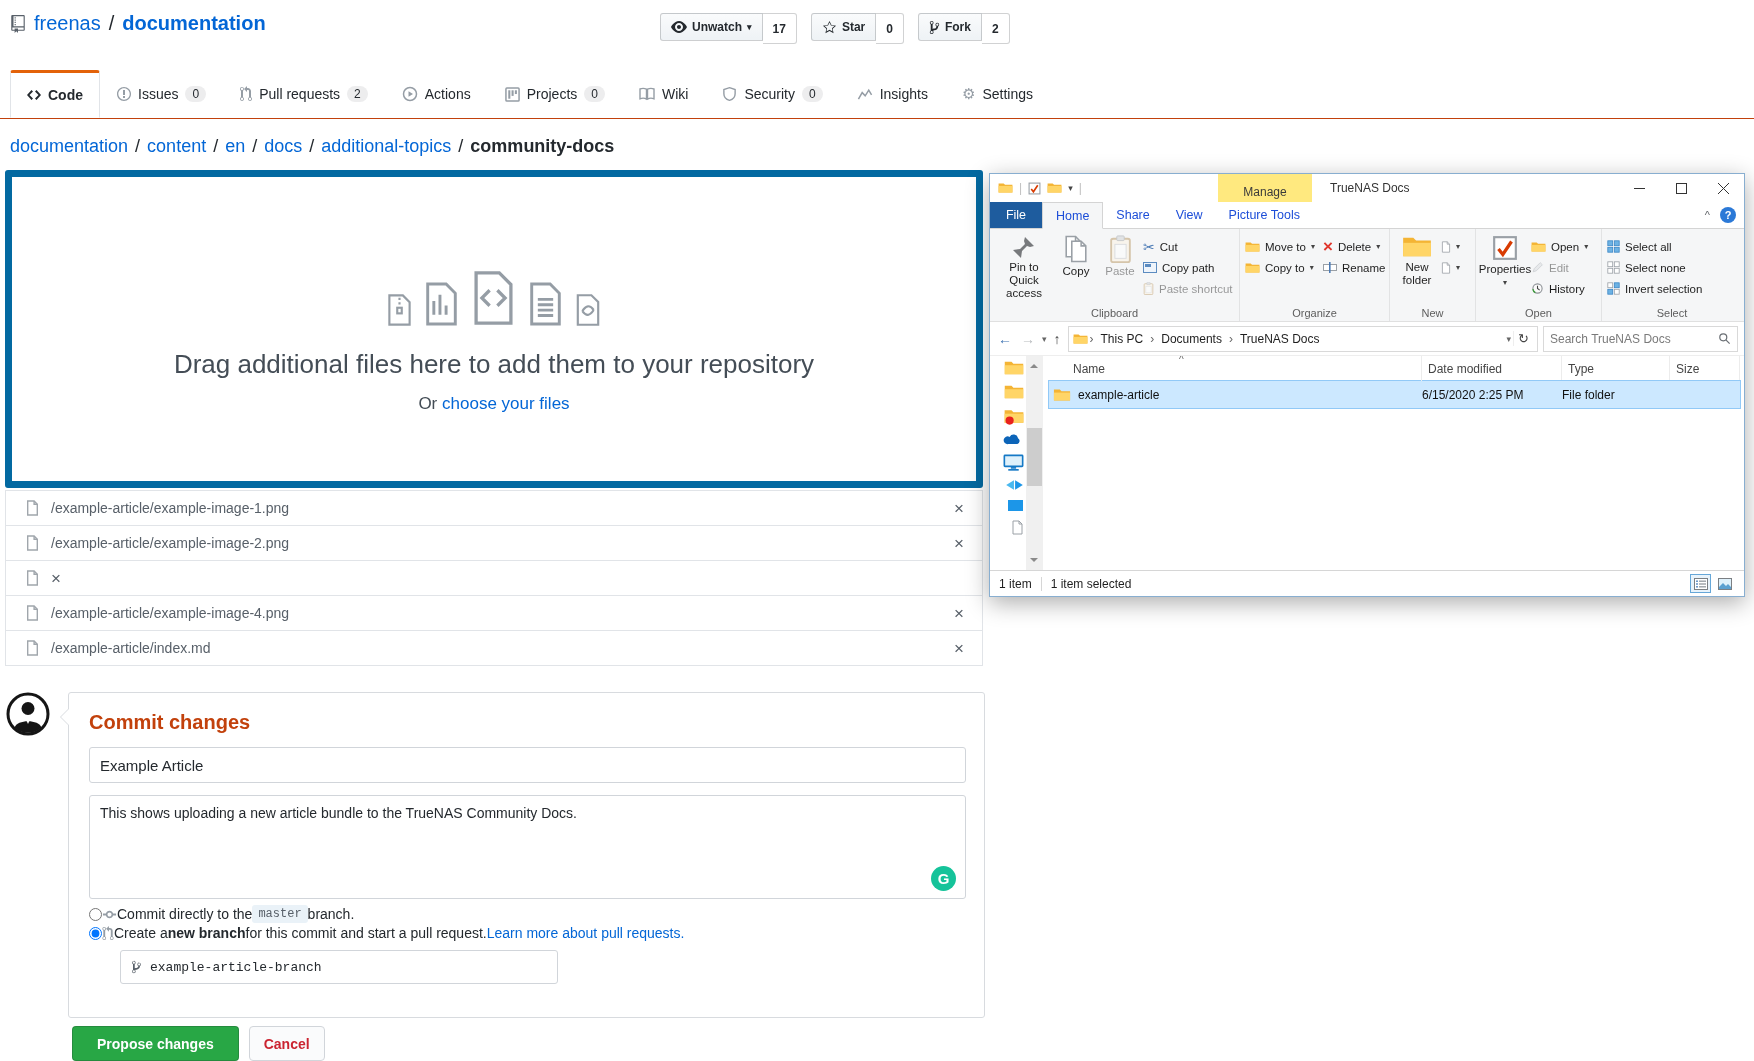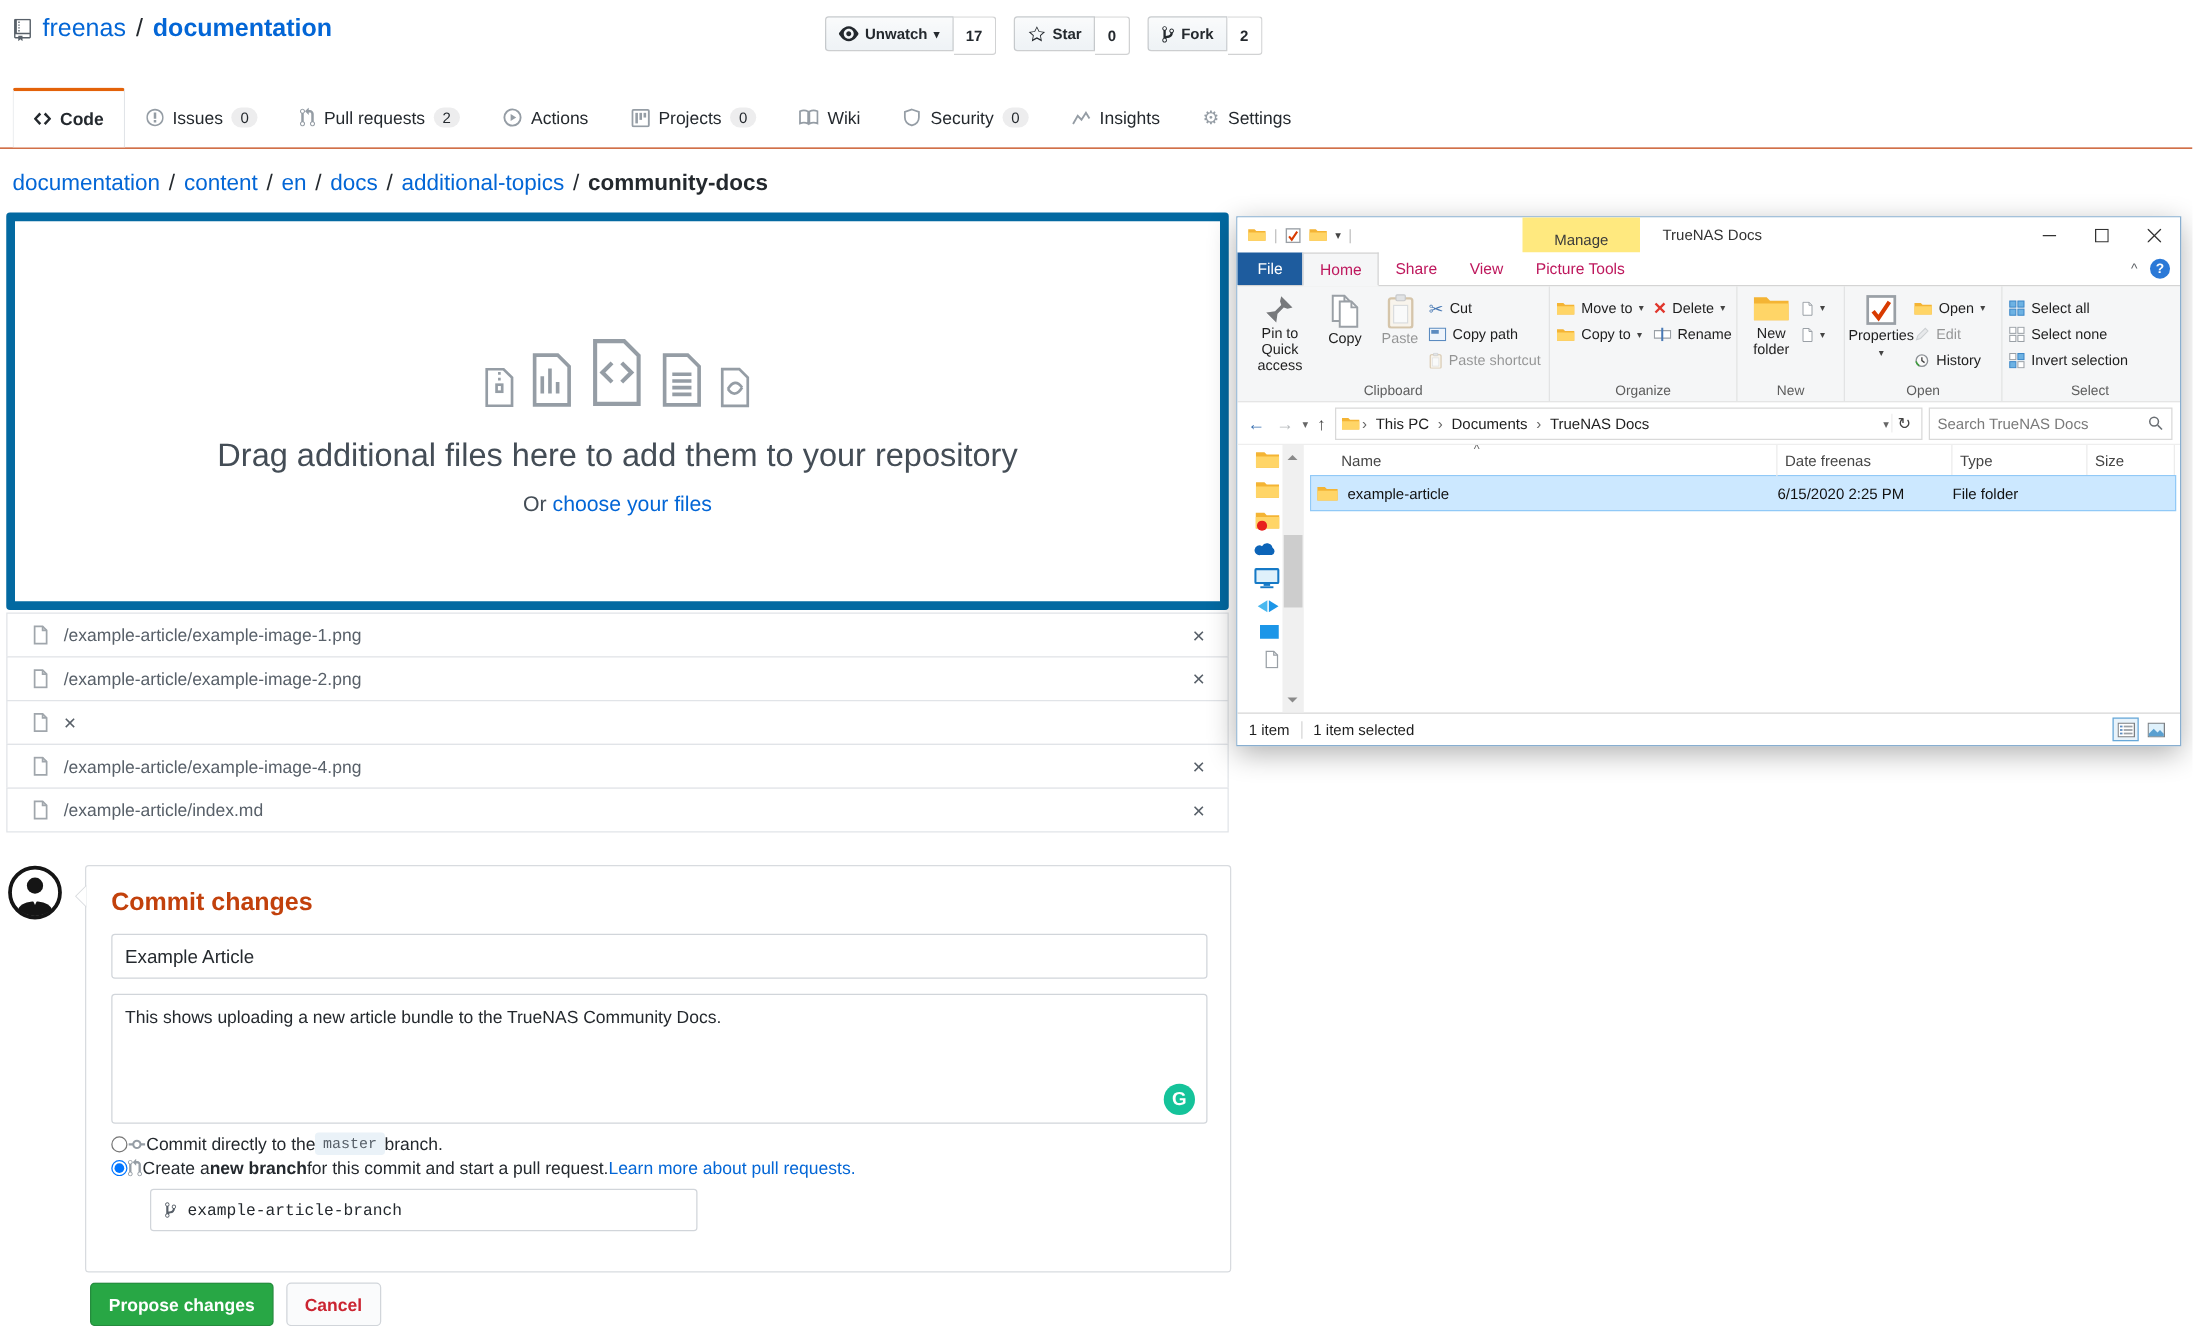--- a/index.html
+++ b/index.html
@@ -49,35 +49,35 @@
 .c-msg{width:877px;height:104px;border:1px solid #d1d5da;border-radius:3px;font-size:14px;color:#24292e;padding:9px 10px;font-family:"Liberation Sans",sans-serif;resize:none;outline:none}
 .gram{position:absolute;right:10px;bottom:12px;width:25px;height:25px;border-radius:50%;background:#15c39a;color:#fff;font-size:15px;font-weight:700;display:flex;align-items:center;justify-content:center}
 .radio-row{display:flex;align-items:center;gap:0;margin-top:2px;font-size:14px;color:#24292e}
 .radio-row svg{fill:#959da5}
 .chip{font-family:"Liberation Mono","DejaVu Sans Mono",monospace;font-size:12px;background:#eaf2f8;color:#586069;padding:2px 6px;border-radius:3px}
 .radio-row a{color:#0366d6}
 .branch-row{margin-top:9px;margin-left:31px;width:438px;height:34px;border:1px solid #d1d5da;border-radius:3px;display:flex;align-items:center;gap:8px;padding:0 10px;background:#fff}
 .branch-row svg{fill:#586069}
 .branch-row input{border:0;outline:0;flex:1;font-family:"Liberation Mono","DejaVu Sans Mono",monospace;font-size:13px;color:#24292e}
 .gh-buttons{position:absolute;left:72px;top:1026px;display:flex;gap:10px}
-.btn-green{background:#28a745;color:#fff;font-size:14px;font-weight:600;border:1px solid rgba(27,31,35,.2);border-radius:4px;height:35px;padding:0 14px;cursor:pointer}
+.btn-green{background:#28a745;color:#fff;font-size:14px;font-weight:600;border:1px solid rgba(27,31,35,.2);border-radius:4px;height:35px;padding:0 24px;cursor:pointer}
 .btn-cancel{background:#fafbfc;color:#cb2431;font-size:14px;font-weight:600;border:1px solid #d1d5da;border-radius:4px;height:35px;padding:0 14px;cursor:pointer}
 
 .exp{position:absolute;left:989px;top:173px;width:756px;height:424px;background:#fff;border:1px solid #88aed0;box-shadow:0 6px 22px rgba(0,0,0,.32);z-index:10;display:flex;flex-direction:column;font-size:12px;color:#1e1e1e}
 .exp-titlebar{height:28px;display:flex;align-items:center;position:relative;background:#fff}
 .qat{display:flex;align-items:center;gap:6px;padding-left:8px}
 .qat .qdiv{color:#c0c0c0;font-size:12px}
 .qat .caret{font-size:9px;color:#444}
 .manage{position:absolute;left:228px;top:0;width:94px;height:28px;background:#ffe97f;display:flex;align-items:flex-end;justify-content:center;font-size:12px;color:#3b3b3b;padding-bottom:3px;cursor:pointer}
 .exp-title{position:absolute;left:340px;top:0;height:28px;display:flex;align-items:center;font-size:12px;color:#333}
 .winctl{position:absolute;right:0;top:0;display:flex}
 .wbtn{width:42px;height:28px;display:flex;align-items:center;justify-content:center;cursor:pointer}
 
 .exp-tabs{height:27px;display:flex;align-items:stretch;border-bottom:1px solid #d4d4d4;background:#fff;position:relative}
-.etab{display:flex;align-items:center;justify-content:center;padding:0 13px;font-size:12.5px;color:#be185d;cursor:pointer}
+.etab{display:flex;align-items:center;justify-content:center;padding:0 13px;font-size:12.5px;color:#1d4ed8;cursor:pointer}
 .etab.file{background:#1e5c9e;color:#fff;width:52px}
 .etab.active{background:#f5f6f7;border:1px solid #d4d4d4;border-bottom:1px solid #f5f6f7;margin-bottom:-1px}
 .exp-tabs .right{margin-left:auto;display:flex;align-items:center;gap:10px;padding-right:8px}
 .collapse{color:#5f6368;font-size:11px;cursor:pointer}
 .helpq{width:16px;height:16px;border-radius:50%;background:#2b79d7;color:#fff;font-size:11px;font-weight:700;display:flex;align-items:center;justify-content:center;cursor:pointer}
 
 .ribbon{height:93px;background:#f5f6f7;border-bottom:1px solid #e0e0e0;display:flex}
 .rgroup{display:flex;flex-direction:column;border-right:1px solid #e2e3e4}
 .rbody{display:flex;flex:1;align-items:flex-start;gap:2px;padding:3px 5px 0}
 .rlabel{text-align:center;font-size:11px;color:#5d5d5d;padding:0 0 2px}
@@ -707,21 +707,21 @@
       <div class="vthumb"></div>
       <div class="sarr dnarr"></div>
     </div>
     <div class="listarea">
       <div class="lheader">
         <div class="c-name">
           <span>Name</span>
           <span class="sortmark">^</span>
         </div>
         <div class="c-date">
-            <span>Date freenas</span>
+            <span>Date modified</span>
           </div>
         <div class="c-type">
             <span>Type</span>
           </div>
         <div class="c-size">
             <span>Size</span>
           </div>
       </div>
       <div class="lrow selected">
         <div class="c-name">

